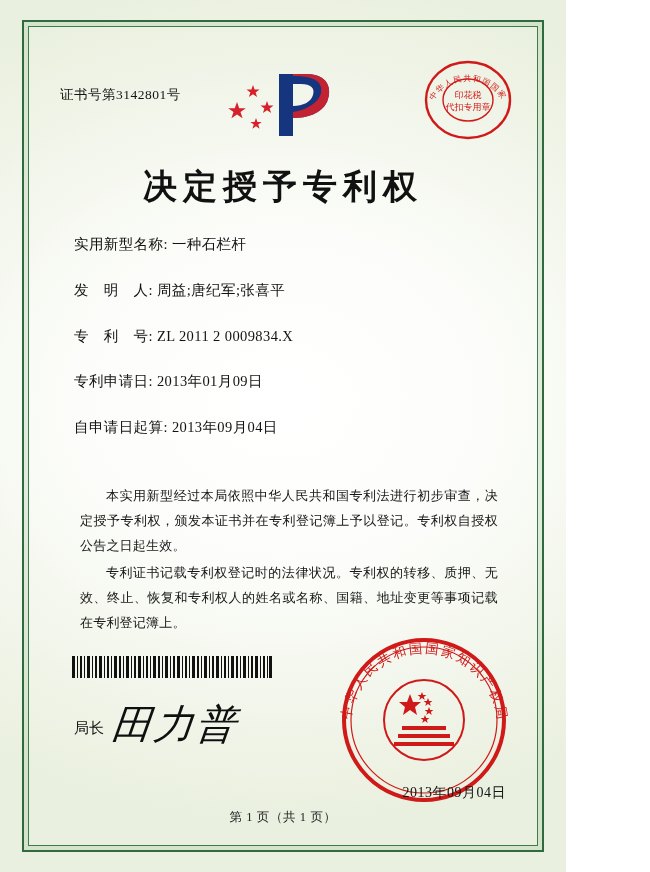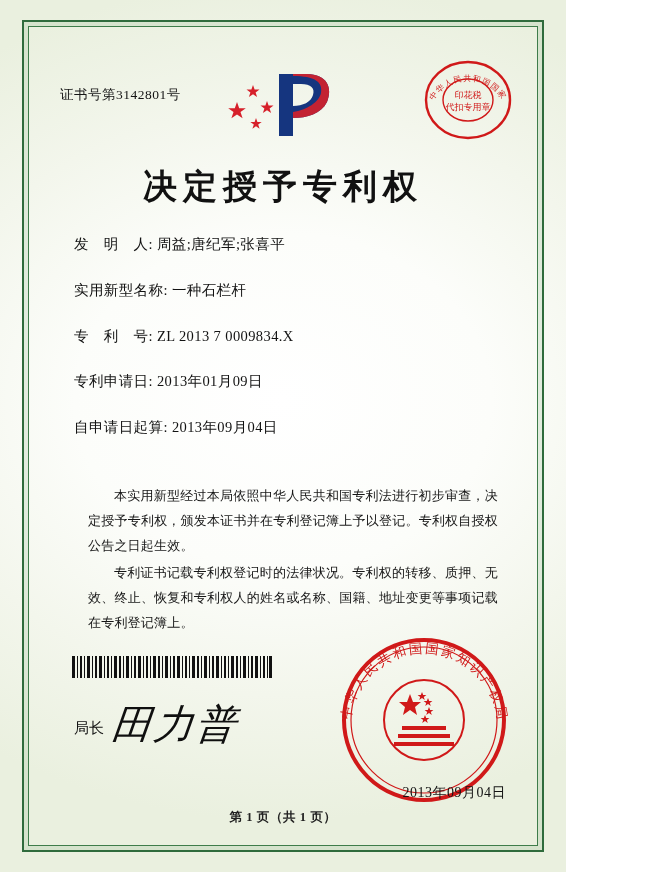--- a/index.html
+++ b/index.html
@@ -133,21 +133,21 @@
     left: 28px;
     right: 22px;
     top: 440px;
     font-size: 13px;
     line-height: 1.92;
     color: #161616;
     text-align: justify;
     letter-spacing: 0.2px;
   }
   .body-text p {
-    margin: 0 0 2px 14px;
+    margin: 0 0 2px 6px;
     text-indent: 2em;
   }
 
   
   .barcode {
     position: absolute;
     left: 26px;
     top: 612px;
     width: 200px;
     height: 22px;
@@ -197,21 +197,20 @@
 
   .footer {
     position: absolute;
     left: 0;
     right: 0;
     bottom: 2px;
     text-align: center;
     font-size: 12.5px;
     color: #222;
     letter-spacing: 0.6px;
-    font-weight: bold;
   }
 
   .seal-text {
     font-family: "Liberation Serif", serif;
   }
 </style>
 </head>
 <body>
 
 <div class="page">
@@ -253,30 +252,30 @@
         </text>
         <text x="46" y="44" font-size="9" fill="#d01919" text-anchor="middle" class="seal-text">印花税</text>
         <text x="46" y="56" font-size="9" fill="#d01919" text-anchor="middle" class="seal-text">代扣专用章</text>
       </svg>
     </div>
 
     <div class="title">决定授予专利权</div>
 
     <div class="fields">
       <div class="field">
+        <span class="lbl">实用新型名称:</span>
+        <span class="val">一种石栏杆</span>
+      </div>
+      <div class="field">
         <span class="lbl">发　明　人:</span>
         <span class="val">周益;唐纪军;张喜平</span>
       </div>
       <div class="field">
-        <span class="lbl">实用新型名称:</span>
-        <span class="val">一种石栏杆</span>
-      </div>
-      <div class="field">
         <span class="lbl">专　利　号:</span>
-        <span class="val">ZL 2013 7 0009834.X</span>
+        <span class="val">ZL 2011 2 0009834.X</span>
       </div>
       <div class="field">
         <span class="lbl">专利申请日:</span>
         <span class="val">2013年01月09日</span>
       </div>
       <div class="field">
         <span class="lbl">自申请日起算:</span>
         <span class="val">2013年09月04日</span>
       </div>
     </div>

